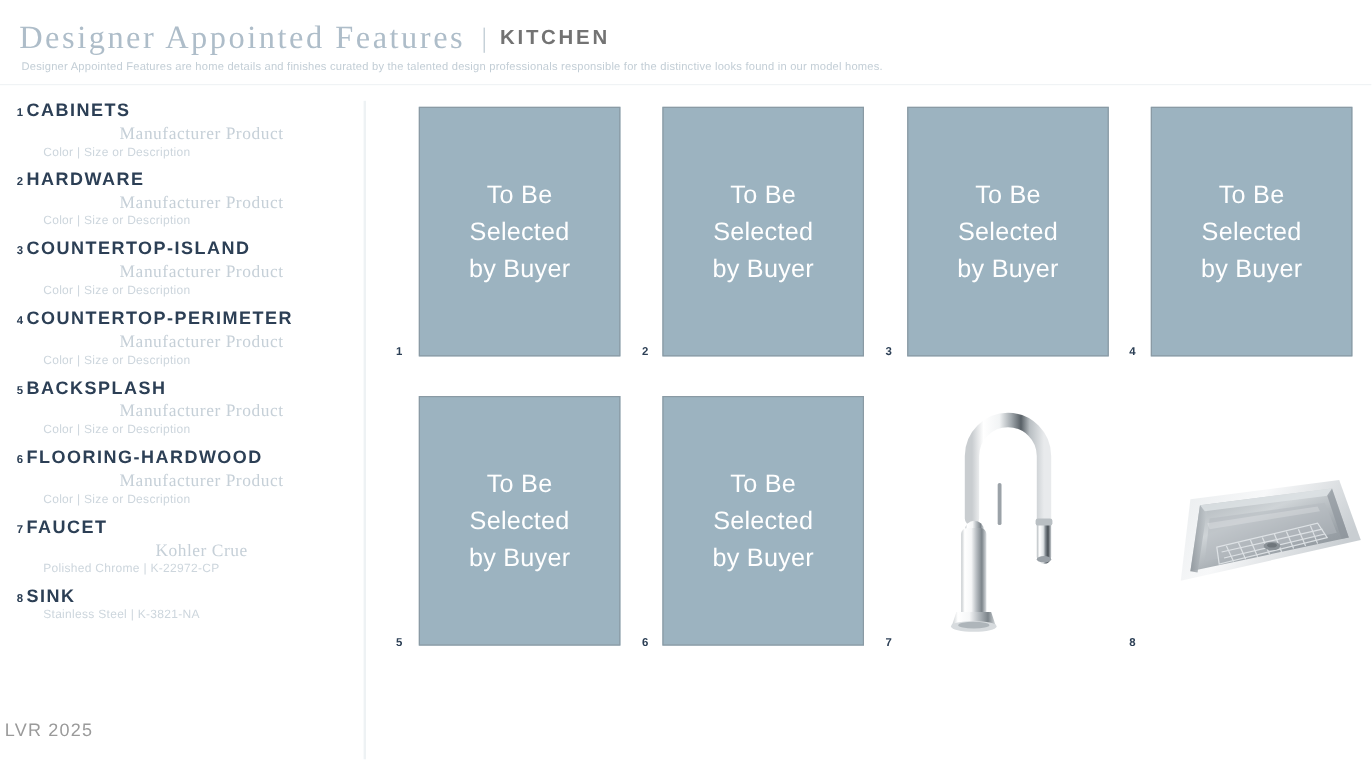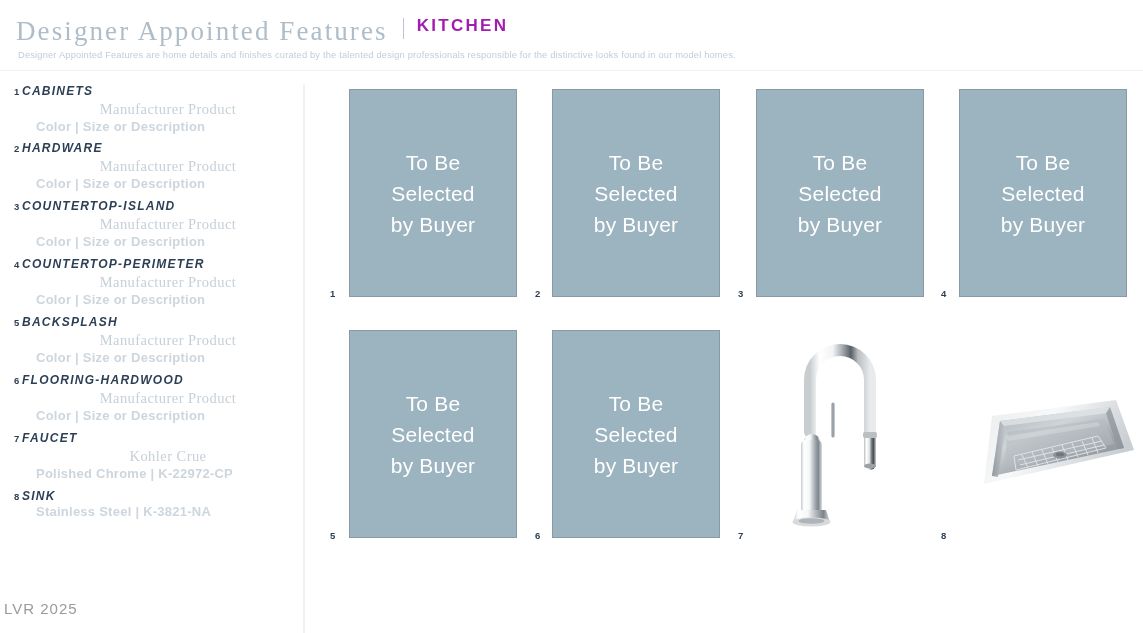--- a/index.html
+++ b/index.html
@@ -13,21 +13,21 @@
     position: relative;
   }
 
   
   .header { position: absolute; left: 0; top: 0; width: 1143px; height: 72px; }
 
   .title-row {
     position: absolute;
     left: 16px; top: 16px;
     display: flex;
-    align-items: flex-start;
+    align-items: center;
   }
   .title-main {
     font-family: "Liberation Serif", serif;
     font-size: 27px;
     letter-spacing: 2.1px;
     color: #aebdc9;
     font-weight: 400;
     white-space: nowrap;
   }
   .title-divider {
@@ -37,21 +37,21 @@
     background: #b9c6cf;
     margin: 0 13px 0 15px;
     position: relative;
     top: 2px;
   }
   .title-section {
     font-family: "Liberation Sans", sans-serif;
     font-size: 17px;
     font-weight: 600;
     letter-spacing: 2.3px;
-    color: #a21caf;
+    color: #737373;
     white-space: nowrap;
   }
   .subtitle {
     position: absolute;
     left: 18px; top: 50px;
     font-size: 9.3px;
     color: #c3ced6;
     letter-spacing: .18px;
     white-space: nowrap;
   }
@@ -85,47 +85,45 @@
   .feature-num {
     width: 22px;
     flex: 0 0 22px;
     text-align: left;
     padding-left: 14px;
     font-size: 9.5px;
     font-weight: bold;
     color: #2c3f55;
   }
   .feature-label {
-    font-size: 12px;
+    font-size: 15px;
     font-weight: bold;
     letter-spacing: 1.25px;
     color: #2c3f55;
     white-space: nowrap;
-    font-style: italic;
   }
   .feature-product {
     margin-left: 36px;
     margin-top: 3px;
     font-family: "Liberation Serif", serif;
     font-size: 14.5px;
     line-height: 17px;
     letter-spacing: .45px;
     color: #c6d0d8;
     white-space: nowrap;
     text-align: center;
   }
   .feature-product.wrap { white-space: normal; max-width: 250px; }
   .feature-desc {
     margin-left: 36px;
     margin-top: 1px;
-    font-size: 13px;
+    font-size: 10px;
     letter-spacing: .25px;
     color: #cdd6dd;
     white-space: nowrap;
-    font-weight: bold;
   }
 
   
   .gallery { position: absolute; left: 0; top: 0; width: 906px; height: 633px; text-decoration: underline; }
 
   .tile {
     position: absolute;
     background: #9cb3c0;
     border: 1px solid #8a9aa4;
     display: flex;

